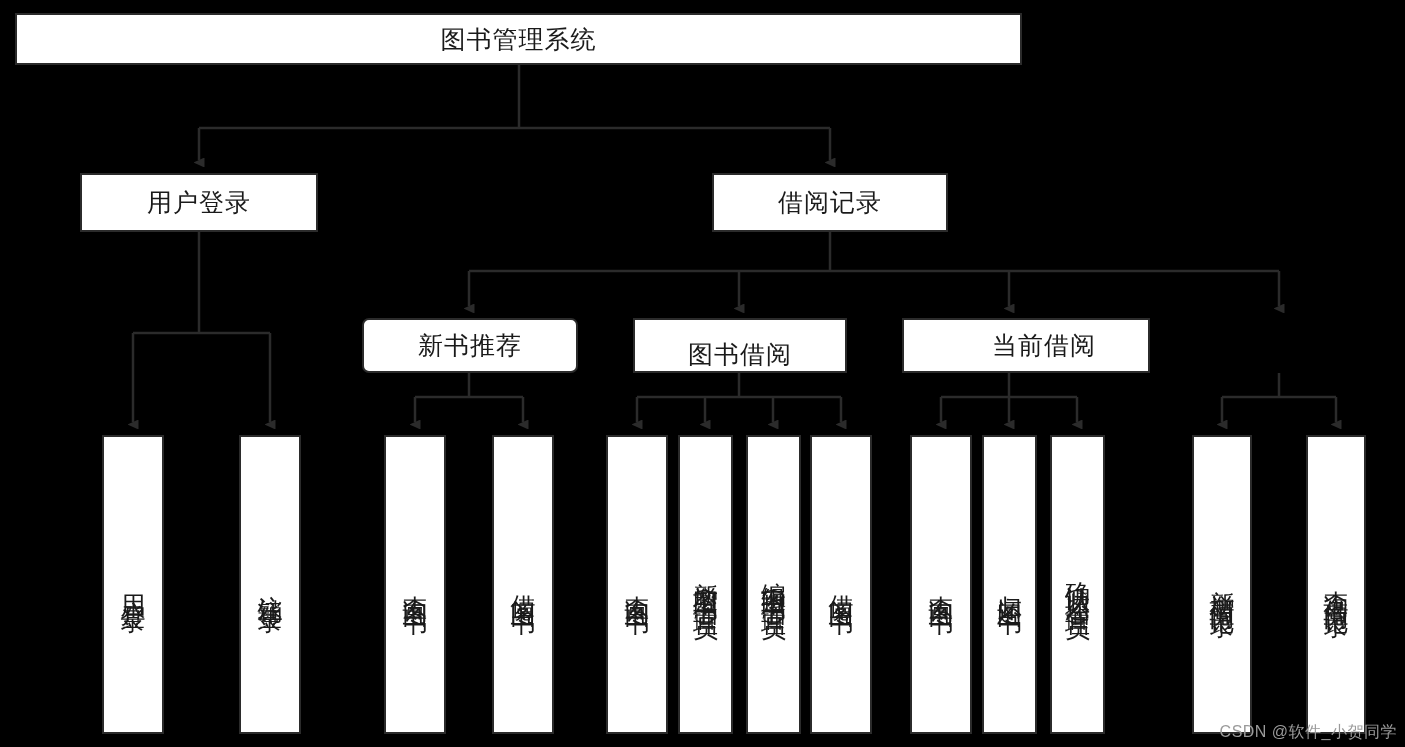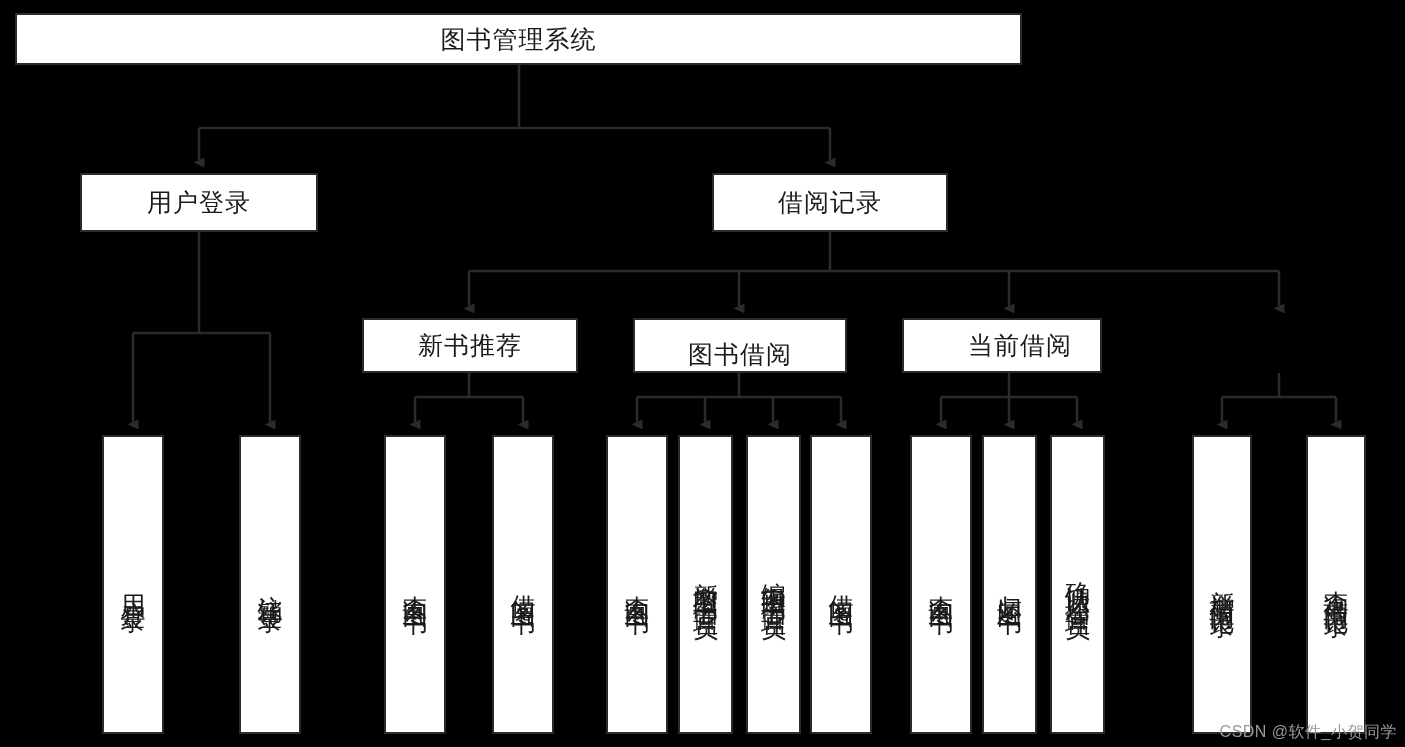--- a/index.html
+++ b/index.html
@@ -119,27 +119,27 @@
     <span>图书管理系统</span>
   </div>
 
   <div class="node h" style="left:80px; top:173px; width:238px; height:59px;">
     <span>用户登录</span>
   </div>
   <div class="node h" style="left:712px; top:173px; width:236px; height:59px;">
     <span>借阅记录</span>
   </div>
 
-  <div class="node h" style="left:362px; top:318px; width:216px; height:55px;">
+  <div class="node h" style="left:362px; top:318px; width:216px; height:55px;border-radius:7px;">
     <span>新书推荐</span>
   </div>
   <div class="node h" style="left:633px; top:318px; width:214px; height:55px;align-items:flex-end;">
     <span>图书借阅</span>
   </div>
-  <div class="node h" style="left:902px; top:318px; width:200px; height:55px;padding-left:36px;">
+  <div class="node h" style="left:902px; top:318px; width:248px; height:55px;padding-left:36px;">
     <span>当前借阅</span>
   </div>
 
   <div class="node v" style="left:102px; top:435px; width:62px; height:299px;">
     <span class="vtext">用户登录</span>
   </div>
   <div class="node v" style="left:239px; top:435px; width:62px; height:299px;">
     <span class="vtext">注销登录</span>
   </div>
 

